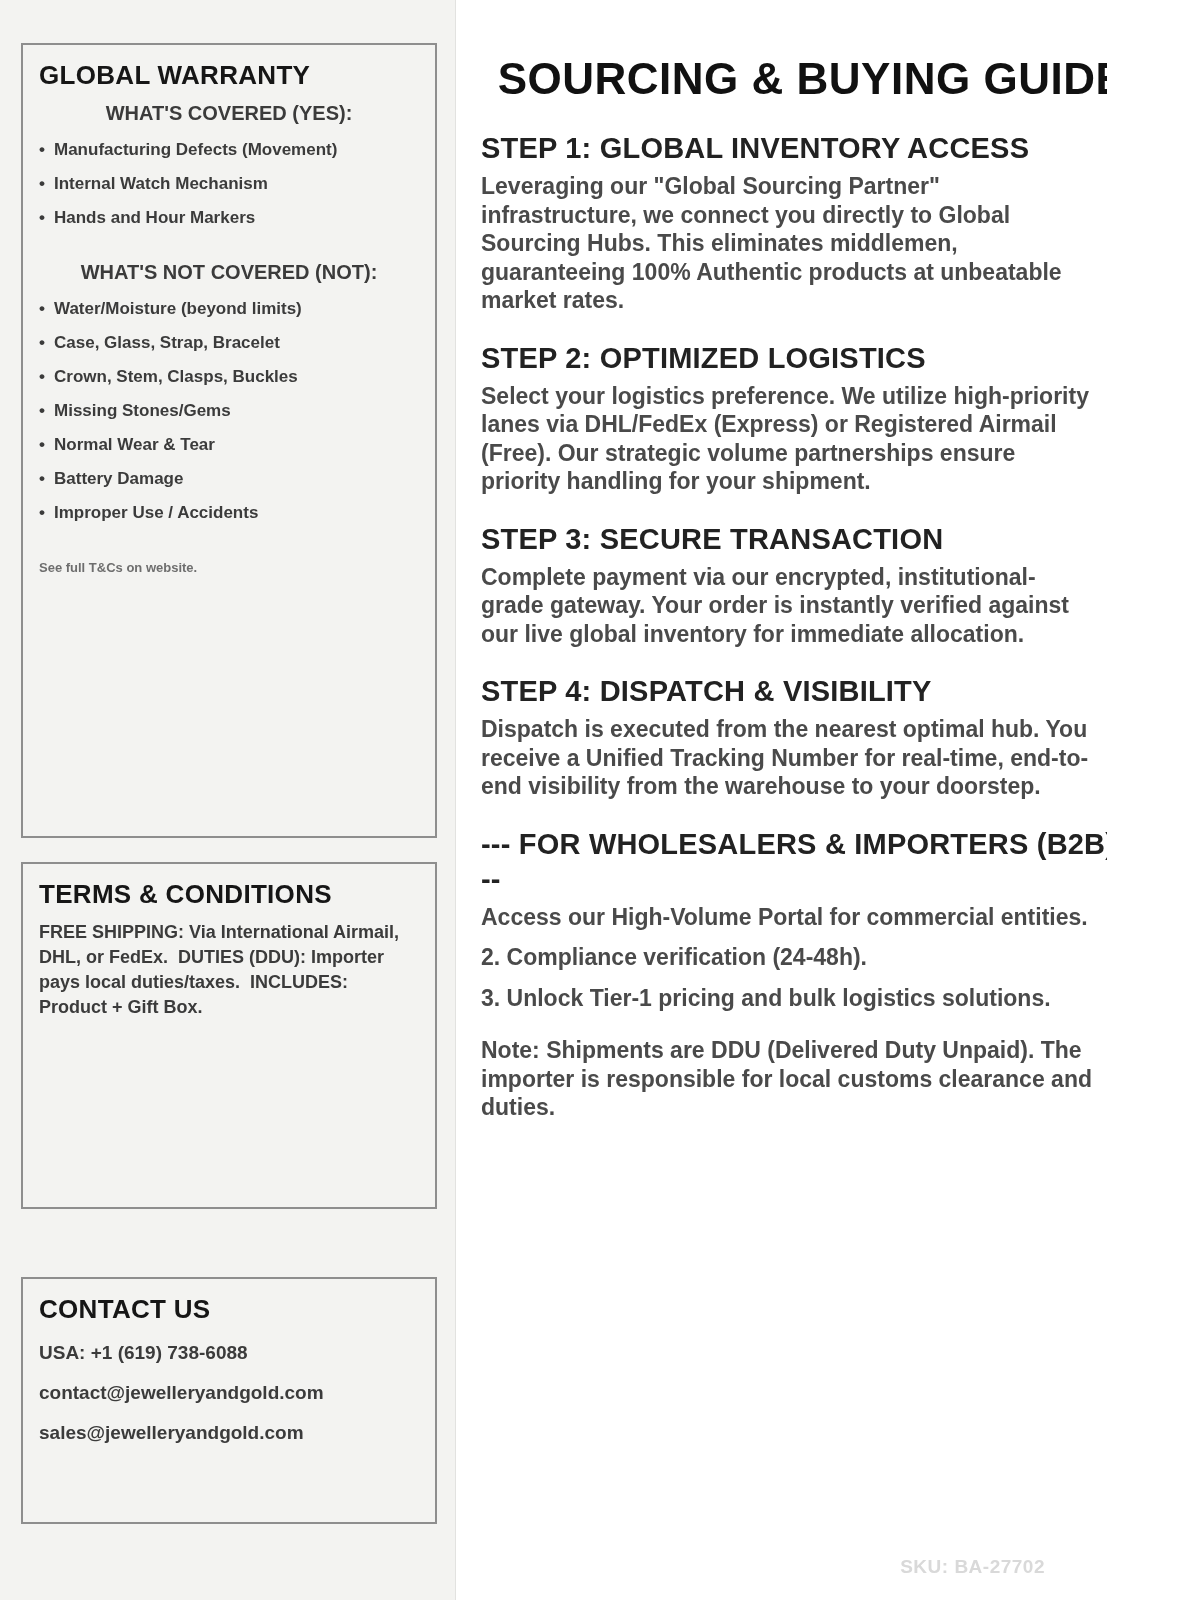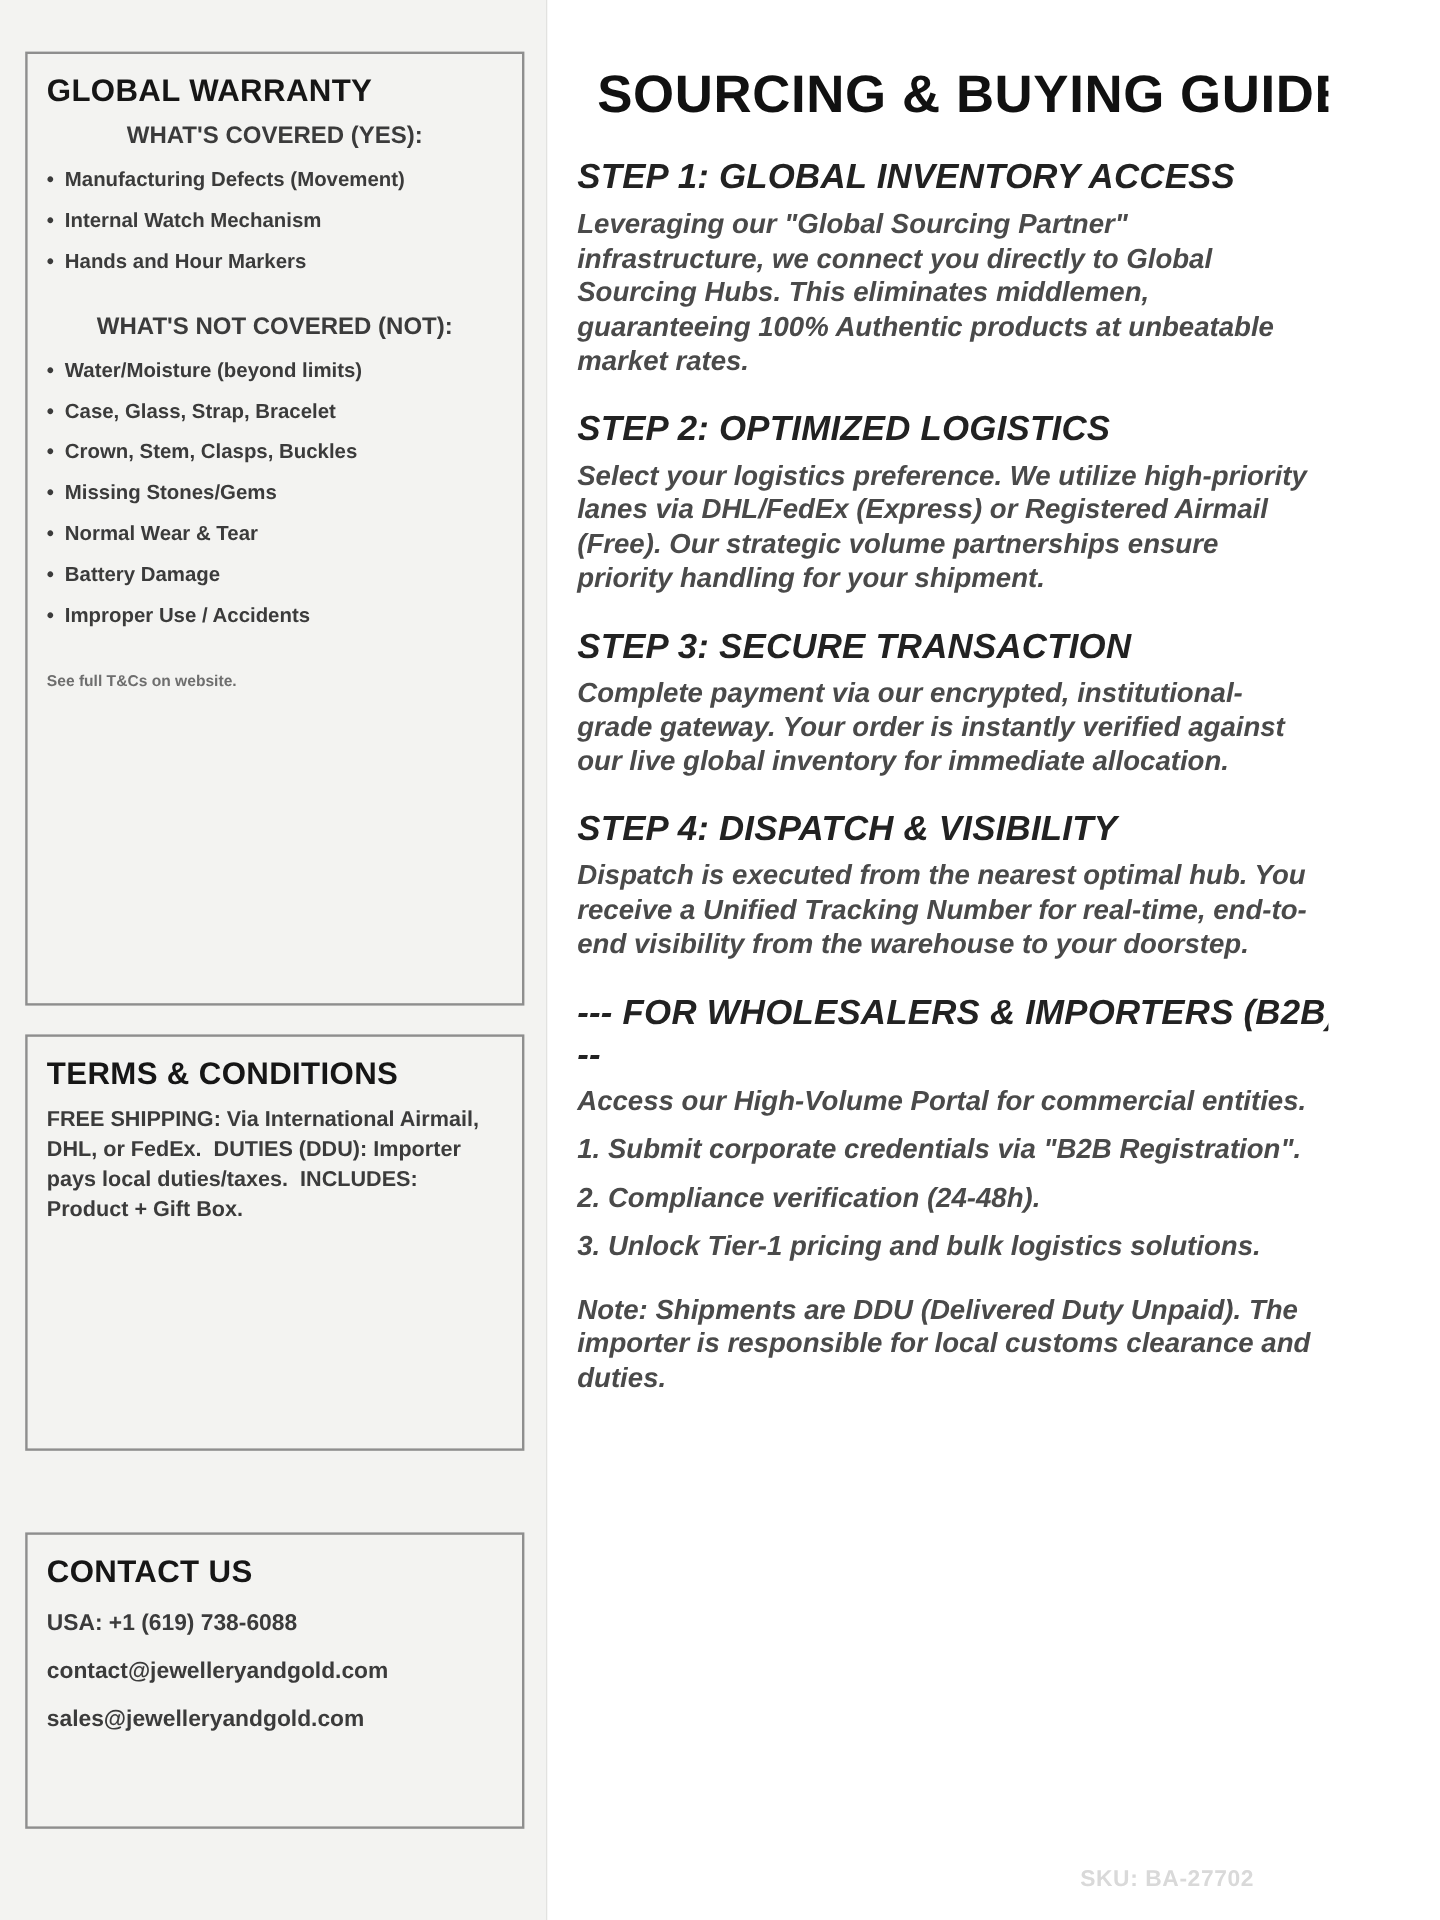--- a/index.html
+++ b/index.html
@@ -75,21 +75,21 @@
   }
 
   
   .main{position:absolute;left:440px;top:0;width:743px;height:1600px;}
   .guide-title{
     margin:52px 18px 26px;
     text-align:center;
     font-size:44px;font-weight:bold;color:#111111;
     letter-spacing:.5px;line-height:53px;
   }
-  .content{padding-left:41px;padding-right:48px;font-style:italic;}
+  .content{padding-left:41px;padding-right:48px;}
   .step-h{
     margin:26px 0 0;
     font-size:29px;font-weight:bold;color:#222222;
     letter-spacing:.2px;line-height:35px;
   }
   .step-h.first{margin-top:0;}
   .step-p{
     margin:6px 0 0;
     max-width:612px;
     font-size:23px;font-weight:bold;color:var(--main-body,#4a4a4a);
@@ -157,21 +157,20 @@
       <p class="step-p">Select your logistics preference. We utilize high-priority lanes via DHL/FedEx (Express) or Registered Airmail (Free). Our strategic volume partnerships ensure priority handling for your shipment.</p>
 
       <h2 class="step-h">STEP 3: SECURE TRANSACTION</h2>
       <p class="step-p">Complete payment via our encrypted, institutional-grade gateway. Your order is instantly verified against our live global inventory for immediate allocation.</p>
 
       <h2 class="step-h">STEP 4: DISPATCH &amp; VISIBILITY</h2>
       <p class="step-p">Dispatch is executed from the nearest optimal hub. You receive a Unified Tracking Number for real-time, end-to-end visibility from the warehouse to your doorstep.</p>
 
       <h2 class="step-h">--- FOR WHOLESALERS &amp; IMPORTERS (B2B) ---</h2>
       <p class="step-p">Access our High-Volume Portal for commercial entities.</p>
-      <p class="step-p b2b-p">1. Submit corporate credentials via "B2B Registration".</p>
       <p class="step-p b2b-p">2. Compliance verification (24-48h).</p>
       <p class="step-p b2b-p">3. Unlock Tier-1 pricing and bulk logistics solutions.</p>
       <p class="step-p b2b-note">Note: Shipments are DDU (Delivered Duty Unpaid). The importer is responsible for local customs clearance and duties.</p>
     </div>
   </div>
 
   <div class="sku">SKU: BA-27702</div>
 
 </div>
 

